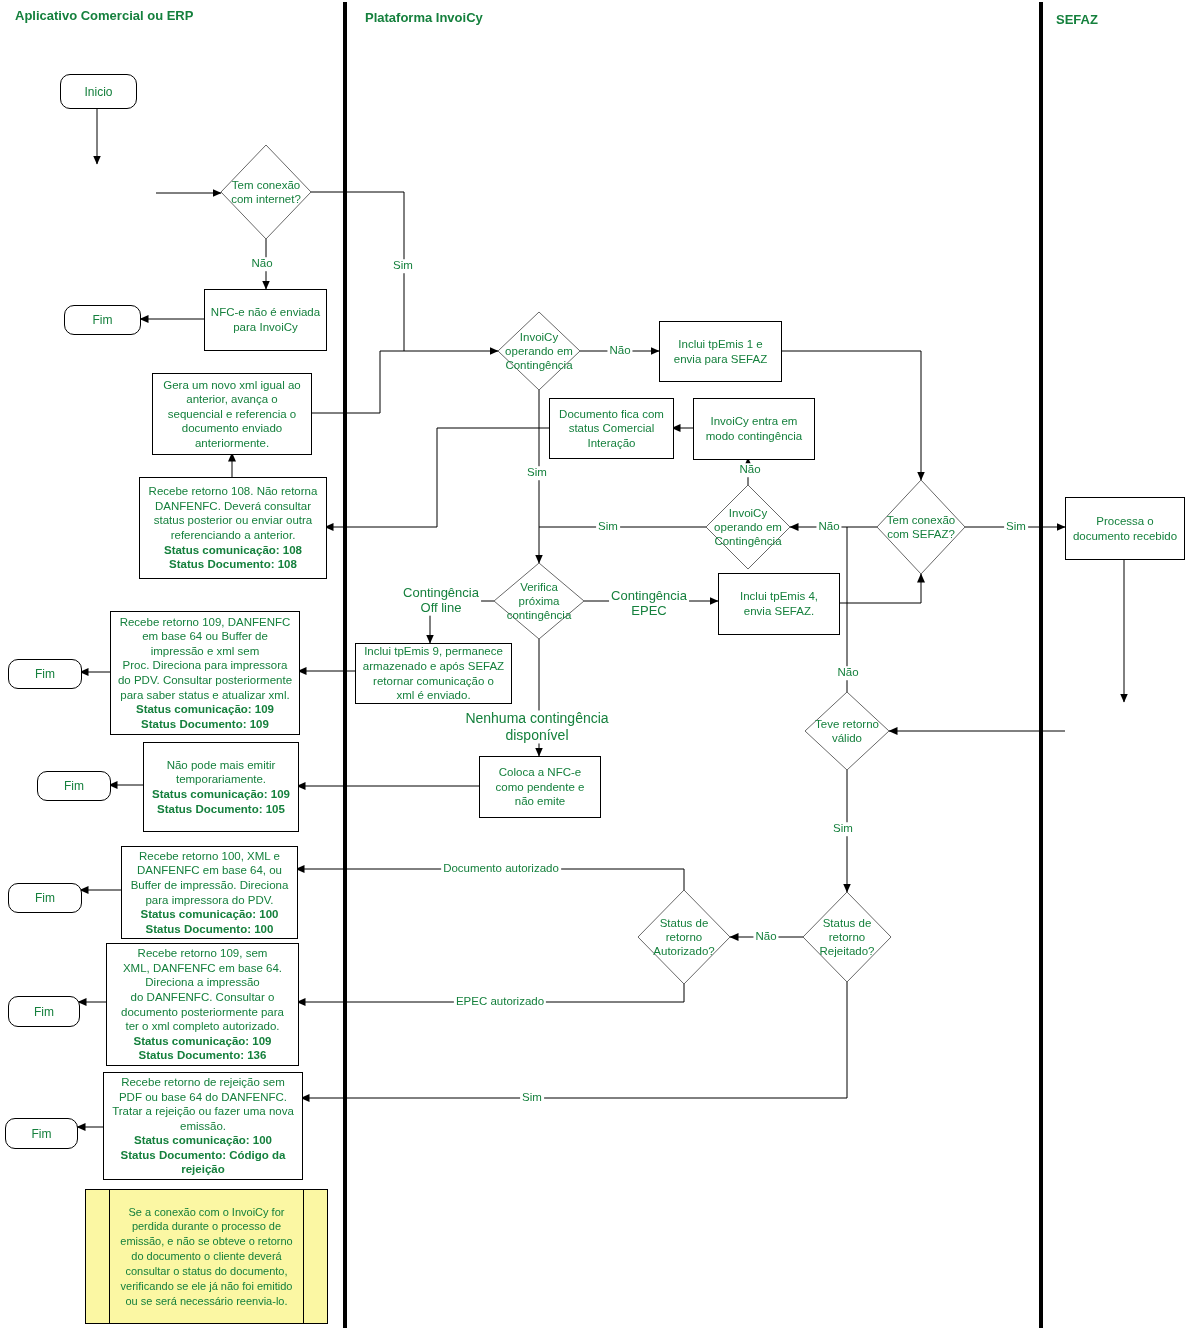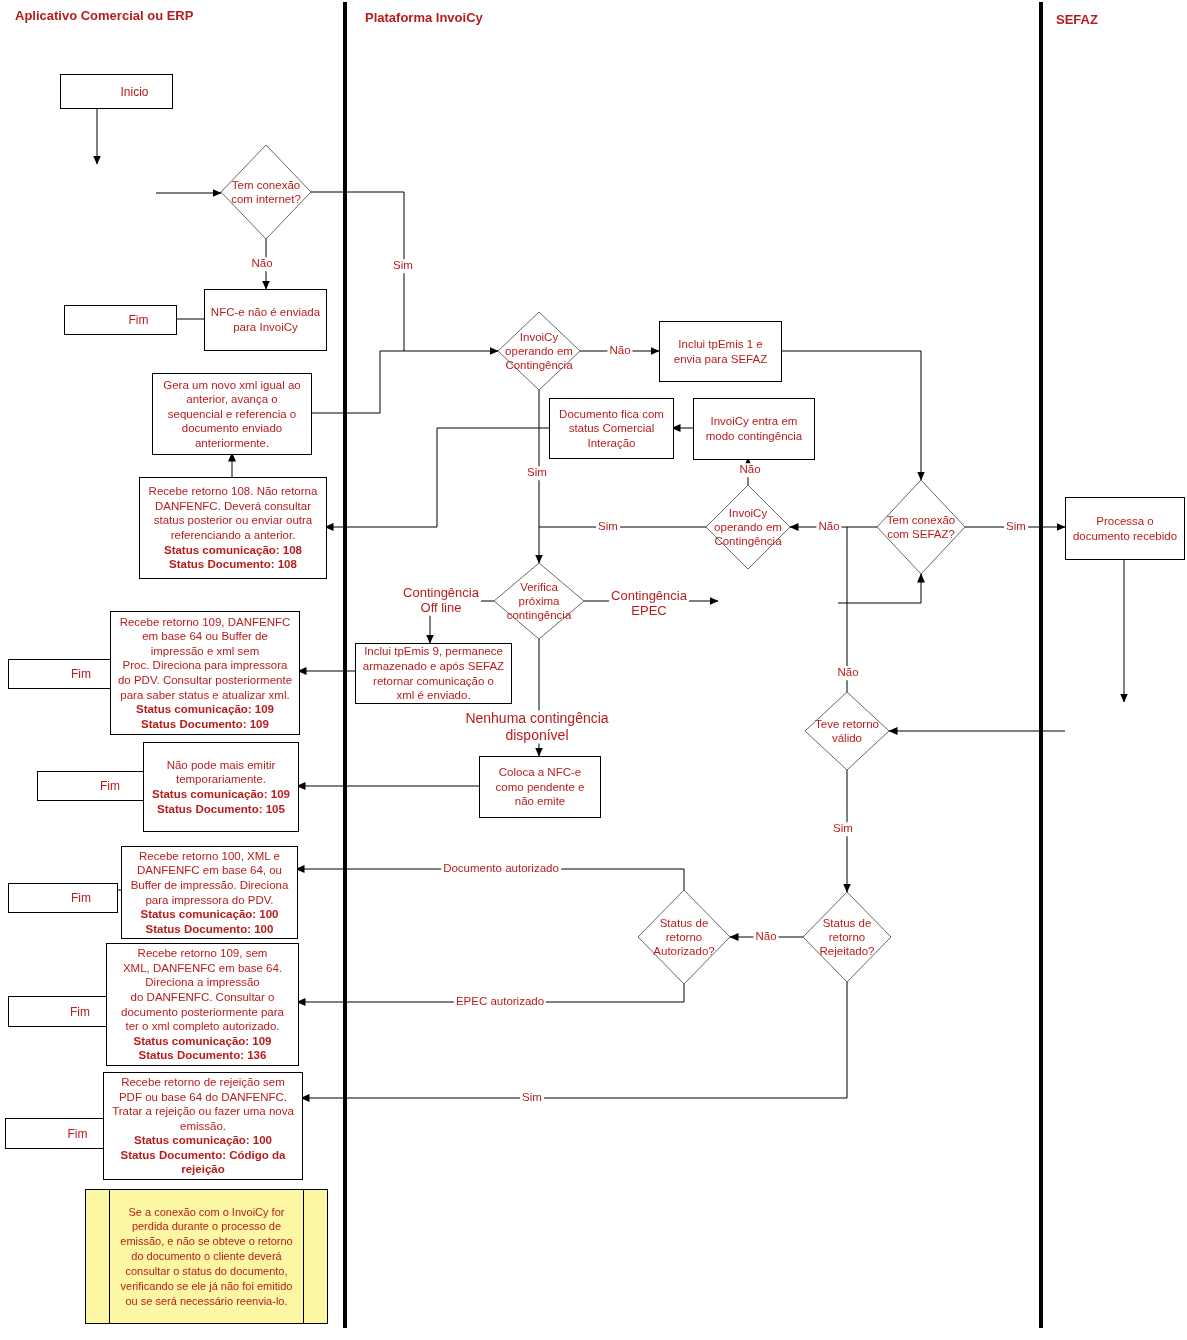--- a/index.html
+++ b/index.html
@@ -1,26 +1,26 @@
 <!DOCTYPE html>
 <html><head>
 <meta charset="utf-8">
 <style>
   html,body{margin:0;padding:0;background:#fff;}
   #canvas{position:relative;width:1187px;height:1340px;background:#fff;overflow:hidden;
-          font-family:"Liberation Sans",sans-serif;color:#b91c1c;}
+          font-family:"Liberation Sans",sans-serif;color:#15803d;}
   svg.wires{position:absolute;left:0;top:0;z-index:1;}
   .lane-divider{position:absolute;top:2px;width:4px;height:1326px;background:#000;z-index:2;}
   .lane-title{position:absolute;font:bold 13px "Liberation Sans",sans-serif;z-index:3;white-space:nowrap;}
   .node{position:absolute;border:1px solid #000;background:#fff;display:flex;flex-direction:column;
         align-items:center;justify-content:center;text-align:center;
         font:11.5px/1.27 "Liberation Sans",sans-serif;white-space:pre;z-index:3;}
   .node b{white-space:pre;}
-  .term{position:absolute;border:1px solid #000;border-radius:0;background:#fff;display:flex;
-        align-items:center;justify-content:center;font:12px "Liberation Sans",sans-serif;z-index:3;padding-left:36px;}
+  .term{position:absolute;border:1px solid #000;border-radius:10px;background:#fff;display:flex;
+        align-items:center;justify-content:center;font:12px "Liberation Sans",sans-serif;z-index:3;}
   .dtext{position:absolute;transform:translate(-50%,-50%);text-align:center;
          font:11.5px/1.22 "Liberation Sans",sans-serif;white-space:pre;z-index:3;}
   .elabel{position:absolute;transform:translate(-50%,-50%);background:#fff;padding:0 2px;
           text-align:center;font:11.5px/1.18 "Liberation Sans",sans-serif;white-space:pre;z-index:3;}
   .elabel.big{font-size:13px;}
   .elabel.small{font-size:14px;}
   .note{position:absolute;left:79px;top:1189px;width:241px;height:133px;border:1px solid #000;
         display:flex;z-index:3;}
   .note .bar-l{width:23px;border-right:1px solid #000;}
   .note .bar-r{width:23px;border-left:1px solid #000;}
@@ -156,20 +156,22 @@
 Status Documento: Código da
 rejeição</b></div>
 
   <div class="node" style="left:659px;top:321px;width:121px;height:59px"><span>Inclui tpEmis 1 e
 envia para SEFAZ</span></div>
   <div class="node" style="left:549px;top:398px;width:123px;height:59px"><span>Documento fica com
 status Comercial
 Interação</span></div>
   <div class="node" style="left:693px;top:398px;width:120px;height:60px"><span>InvoiCy entra em
 modo contingência</span></div>
+  <div class="node" style="left:718px;top:573px;width:120px;height:60px"><span>Inclui tpEmis 4,
+envia SEFAZ.</span></div>
   <div class="node" style="left:355px;top:643px;width:155px;height:59px"><span>Inclui tpEmis 9, permanece
 armazenado e após SEFAZ
 retornar comunicação o
 xml é enviado.</span></div>
   <div class="node" style="left:1065px;top:497px;width:118px;height:61px"><span>Processa o
 documento recebido</span></div>
 
   <div class="node" style="left:479px;top:756px;width:120px;height:60px"><span>Coloca a NFC-e
 como pendente e
 não emite</span></div>

